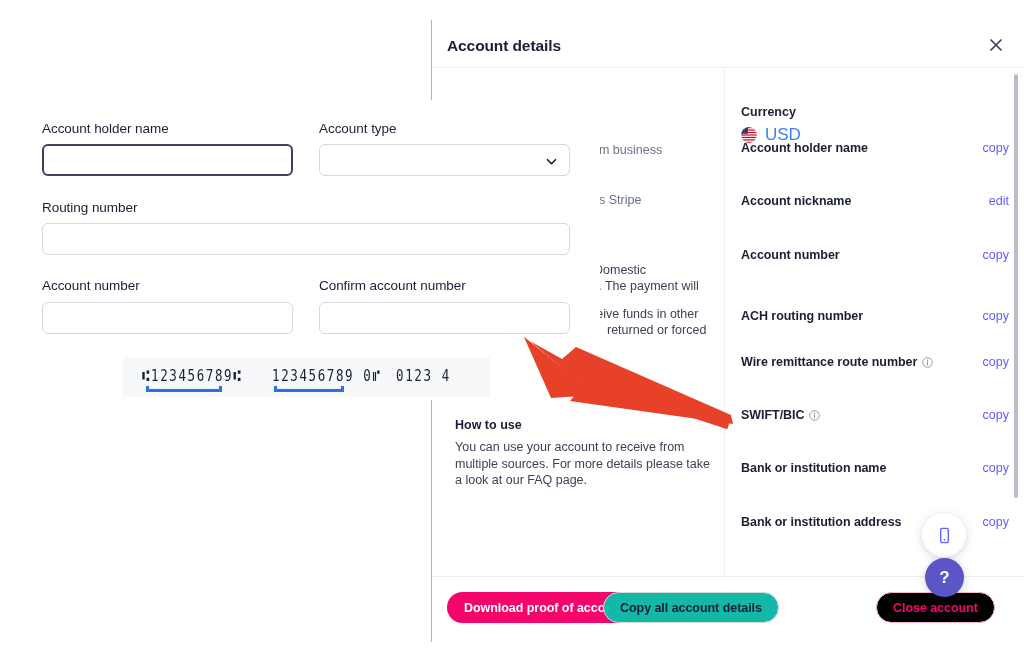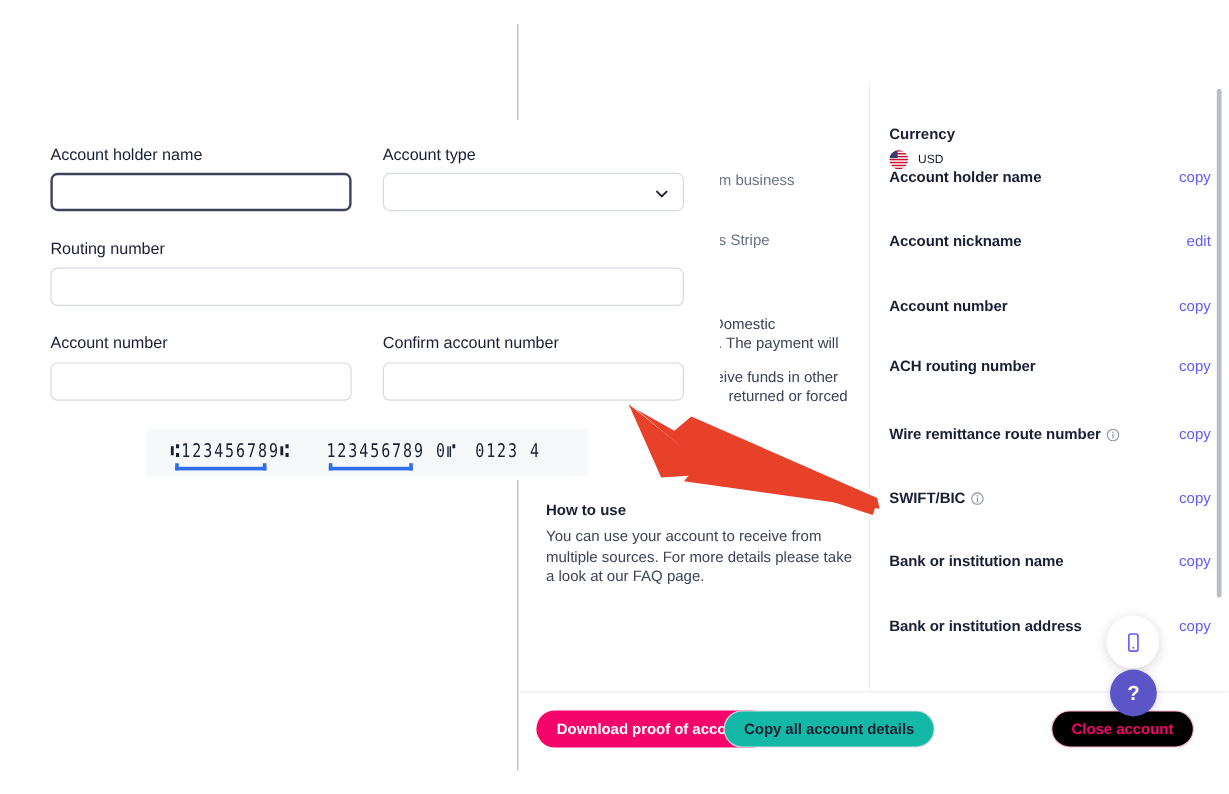--- a/index.html
+++ b/index.html
@@ -141,22 +141,22 @@
   }
   .flag-icon {
     width: 16px;
     height: 16px;
     border-radius: 50%;
     overflow: hidden;
     display: block;
     flex: 0 0 auto;
   }
   #currency-code {
-    font-size: 10px;
-    color: #0f172a;
+    font-size: 17px;
+    color: #3b82f6;
   }
 
   .detail-row {
     position: absolute;
     left: 16px;
     width: 268px;
     display: flex;
     justify-content: space-between;
     align-items: flex-start;
   }
@@ -367,20 +367,28 @@
     box-shadow: 0 2px 8px rgba(30,35,60,0.20);
   }
 </style>
 </head>
 <body>
 
 <div id="screen">
 
   <div id="modal">
 
+    <div id="modal-header">
+      <div id="modal-title">Account details</div>
+      <div id="close-btn">
+        <svg viewBox="0 0 22 22" width="22" height="22" aria-hidden="true">
+          <path d="M6 6 L16 16 M16 6 L6 16" stroke="currentColor" stroke-width="1.7" stroke-linecap="round" fill="none"></path>
+        </svg>
+      </div>
+    </div>
 
     <div id="modal-body">
 
       <div id="col-left">
         <div id="receive-funds-via" class="section-label">Receive funds via</div>
 
         <div class="rail-text" style="left:160px; top:74px;">om business</div>
         <div class="rail-text" style="left:160px; top:124px;">as Stripe</div>
         <div class="rail-text dark" style="left:162px; top:194px;">Domestic</div>
         <div class="rail-text dark" style="left:160px; top:210px;">s. The payment will</div>
@@ -430,21 +438,21 @@
         <div class="detail-row" style="top:126px;">
           <span class="detail-label">Account nickname</span>
           <span class="row-action">edit</span>
         </div>
 
         <div class="detail-row" style="top:180px;">
           <span class="detail-label">Account number</span>
           <span class="row-action">copy</span>
         </div>
 
-        <div class="detail-row" style="top:230px;gap:16px;">
+        <div class="detail-row" style="top:241px;gap:16px;">
           <span class="detail-label">ACH routing number</span>
           <span class="row-action">copy</span>
         </div>
 
         <div class="detail-row" style="top:287px;">
           <span class="detail-label">
             <span>Wire remittance route number</span>
             <span class="info-icon">
               <svg viewBox="0 0 12 12" width="11" height="11" aria-hidden="true">
                 <circle cx="6" cy="6" r="5.2" fill="none" stroke="currentColor" stroke-width="1"></circle>

